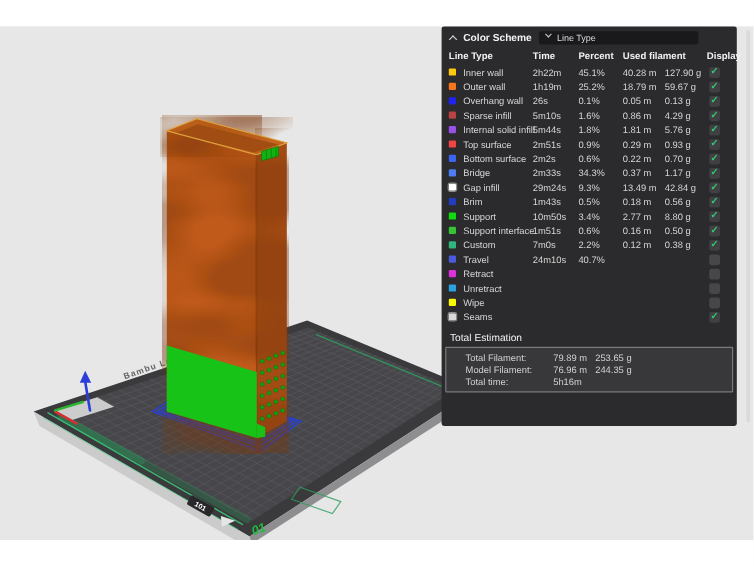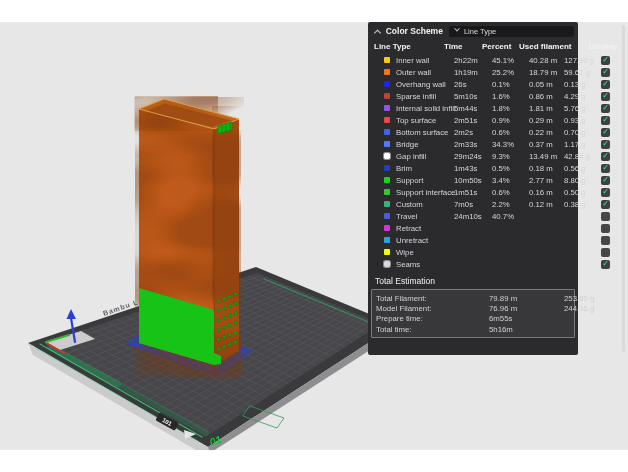--- a/index.html
+++ b/index.html
@@ -3,48 +3,48 @@
 <meta charset="utf-8">
 <style>
   * { margin:0; padding:0; box-sizing:border-box; }
   html,body { width:628px; height:472px; background:#ffffff; overflow:hidden;
               font-family:"Liberation Sans", sans-serif; }
   #stage { position:relative; width:628px; height:472px; background:#ffffff; }
   #viewport { position:absolute; left:0; top:22px; width:628px; height:428px; background:#E7E7E7; }
   #scene { position:absolute; left:0; top:0; }
 
   
-  #panel { position:absolute; left:368px; top:22px; width:210px; height:333px;
+  #panel { position:absolute; left:368px; top:22px; width:246px; height:333px;
            background:#2B2B2D; color:#D8D8D8; border-radius:2px; }
   .hdr { display:flex; align-items:center; height:15px; padding:3px 4px 0 7px; gap:6px; }
   .hdr-title { font-size:8.5px; font-weight:bold; color:#F2F2F2; white-space:nowrap; }
   .chev { display:inline-block; width:5px; height:5px; border-left:1.4px solid #CFCFCF;
           border-top:1.4px solid #CFCFCF; transform:rotate(45deg) translate(1px,1px); }
   .scheme-select { display:flex; align-items:center; gap:5px; background:#19191B; height:11px;
                    width:133px; padding:0 6px; border-radius:2px; cursor:pointer; }
   .scheme-select .chev { transform:rotate(-135deg) translate(1px,1px); margin-top:-2px;
                          border-color:#BDBDBD; width:4px; height:4px;}
   .scheme-select span.val { font-size:7.5px; color:#DCDCDC; }
   .cols { display:grid; grid-template-columns:70px 38px 37px 70px 22px; padding:0 6px;
           height:15px; align-items:center; margin-top:2px; }
   .cols div { font-size:8px; font-weight:bold; color:#F2F2F2; white-space:nowrap; }
   .rows { }
   .lt-row { display:grid; grid-template-columns:12px 58px 38px 37px 35px 33px 24px;
-            padding:0 6px; height:12px; align-items:center; font-size:7.8px; color:#D6D6D6;margin-left:10px; }
+            padding:0 6px; height:12px; align-items:center; font-size:7.8px; color:#D6D6D6; }
   .lt-row .cell { white-space:nowrap; }
   .swatch { width:6px; height:6px; border-radius:1px; }
   .cbx { width:9px; height:9px; background:#404044; border-radius:2px; margin-left:4px;
          display:flex; align-items:center; justify-content:center;
          font-size:8px; line-height:8px; color:#2FCC71; font-weight:bold; cursor:pointer; }
   .cbx.off { background:#47474A; color:transparent; }
   .tot-title { font-size:8.5px; font-weight:normal; color:#F2F2F2; padding:6px 7px 3px 7px; }
   .tot-box { margin:0 3px; border:1px solid #7A7A7E; background:#38383B; border-radius:1px;
              padding:3px 0 2px 0; }
-  .tot-row { display:grid; grid-template-columns:73px 35px auto; padding:0 4px;
-             height:10.4px; align-items:center; font-size:7.8px; color:#D2D2D2; white-space:nowrap;gap:40px; }
+  .tot-row { display:grid; grid-template-columns:73px 35px auto; padding:0 16px;
+             height:10.4px; align-items:center; font-size:7.8px; color:#D2D2D2; white-space:nowrap; }
   #scrollbar { position:absolute; left:622px; top:25px; width:3px; height:327px;
                background:#DADADA; border-radius:2px; cursor:pointer; }
 </style>
 </head>
 <body>
 
 <div id="stage">
 
   <div id="viewport">
     <svg id="scene" width="628" height="428" viewBox="0 0 628 428">
@@ -420,25 +420,20 @@
           <div>Total Filament:</div>
           <div>79.89 m</div>
           <div>253.65 g</div>
         </div>
         <div class="tot-row">
           <div>Model Filament:</div>
           <div>76.96 m</div>
           <div>244.35 g</div>
         </div>
         <div class="tot-row">
-          <div>Prepare time:</div>
-          <div>6m55s</div>
-          <div></div>
-        </div>
-        <div class="tot-row">
           <div>Total time:</div>
           <div>5h16m</div>
           <div></div>
         </div>
       </div>
   </div>
 
   <div id="scrollbar"></div>
 </div>
 

